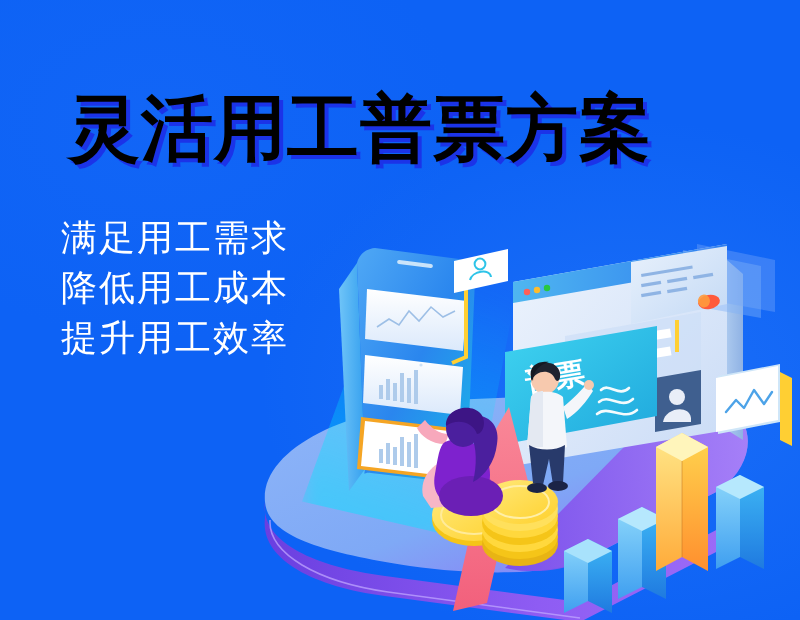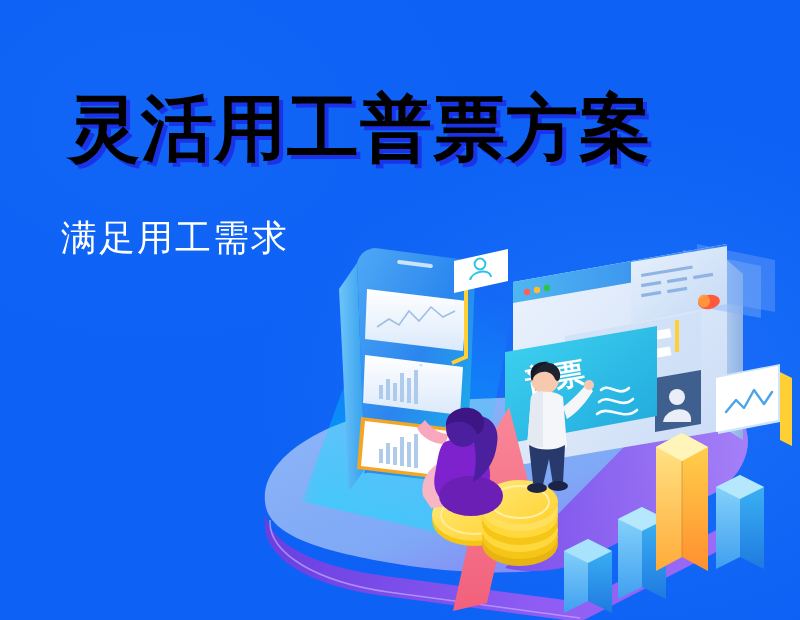--- a/index.html
+++ b/index.html
@@ -104,20 +104,22 @@
 <body>
 
 <div id="banner">
 
   <div class="bg-sheen"></div>
 
   <div class="headline">灵活用工普票方案</div>
 
   <div class="sublist">
     <div class="subline">满足用工需求</div>
+    <div class="subline">降低用工成本</div>
+    <div class="subline">提升用工效率</div>
   </div>
 
   <div class="stage">
 
     <div class="layer platform">
       <svg width="560" height="250" viewBox="0 0 560 250">
         <defs>
           <linearGradient id="platTop" x1="0" y1="0" x2="1" y2="1">
             <stop offset="0%" stop-color="#8fb6f8"></stop>
             <stop offset="55%" stop-color="#7fa9f6"></stop>

